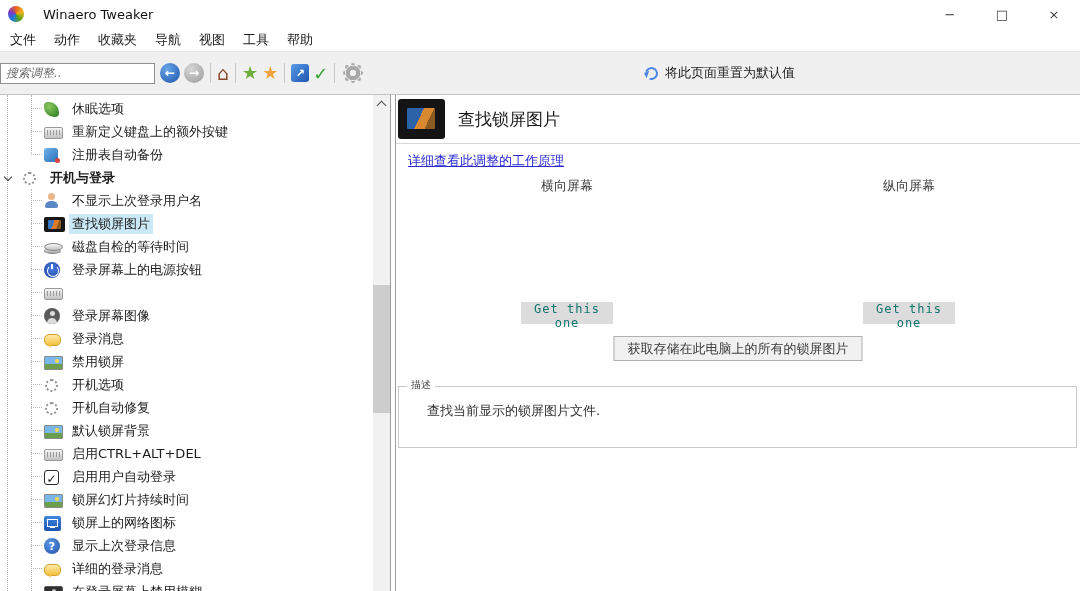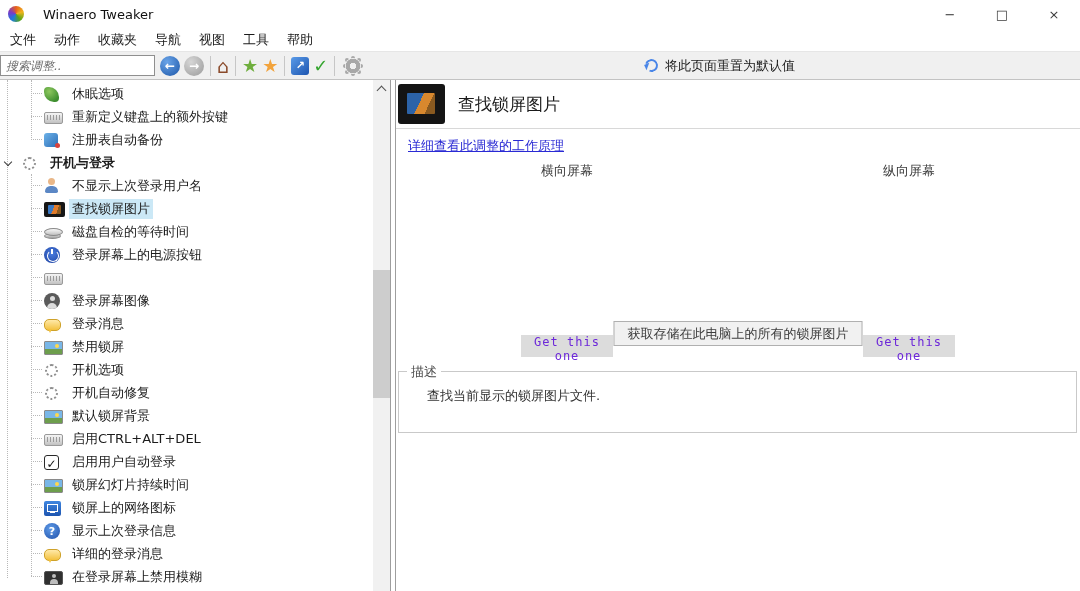--- a/index.html
+++ b/index.html
@@ -13,21 +13,21 @@
               background:conic-gradient(#e8601c,#f0b41c,#58a618,#1c7ae0,#7a3ac8,#e8601c); }
   .wtitle { font-size:13px; color:#111; }
   .wctls { margin-left:auto; display:flex; height:100%; }
   .wctl { width:52px; display:flex; align-items:center; justify-content:center; font-size:13px; color:#3c3c3c; }
 
   
   .menubar { height:23px; display:flex; align-items:center; background:#fff; padding-left:1px; }
   .menu-item { padding:3px 9px; font-size:13px; color:#1a1a1a; }
 
   
-  .toolbar { height:29px; background:#f0f0f0; border-top:1px solid #e6e6e6; border-bottom:1px solid #c3c3c3;
+  .toolbar { height:44px; background:#f0f0f0; border-top:1px solid #e6e6e6; border-bottom:1px solid #c3c3c3;
              display:flex; align-items:center; position:relative; }
   .search { width:155px; height:21px; border:1px solid #8f8f8f; background:#fff; padding:0 5px;
             font-family:inherit; font-size:12px; font-style:italic; color:#333; }
   .search::placeholder { color:#6e6e6e; font-style:italic; }
   .tb { display:inline-flex; align-items:center; justify-content:center; margin:0 2px; }
   .circle { width:20px; height:20px; border-radius:50%; color:#fff; font-size:12px; font-weight:bold; }
   .back { background:radial-gradient(circle at 35% 30%,#6aa4e8,#1c56a8); margin-left:5px; }
   .forward { background:radial-gradient(circle at 35% 30%,#d6d6d6,#9a9a9a); }
   .sep { width:1px; height:20px; background:#c6c6c6; margin:0 4px; }
   .home { font-size:19px; color:#8a4a2a; line-height:20px; }
@@ -132,27 +132,27 @@
   .page-header { position:absolute; top:4px; left:0; right:0; height:45px; border-bottom:1px solid #d8d8d8; }
   .page-icon { position:absolute; left:2px; top:0; width:47px; height:40px; background:#141414; border-radius:3px; }
   .page-icon::after { content:""; position:absolute; left:9px; top:9px; width:28px; height:21px; border-radius:1px;
                       background:linear-gradient(115deg,#2c63a8 45%,#d8882e 45% 72%,#8a5a20 72%); }
   .page-title { position:absolute; left:62px; top:0; height:40px; line-height:40px; font-size:17px; color:#1a1a1a; }
   .detail-link { position:absolute; left:12px; top:57px; font-size:13px; color:#2a2ad4; text-decoration:underline; cursor:pointer; }
   .cols { position:absolute; left:0; right:0; display:flex; }
   .cols.heads { top:82px; }
   .cols.btns { top:207px; }
   .col { width:50%; text-align:center; font-size:13px; color:#3c3c3c; }
-  .get-btn { width:92px; height:22px; background:#dcdcdc; border:none; color:#6d28d9;
-             font-family:"DejaVu Sans Mono","Liberation Mono",monospace; font-size:12px; letter-spacing:1px;margin-top:48px; }
+  .get-btn { width:92px; height:22px; background:#dcdcdc; border:none; color:#0f766e;
+             font-family:"DejaVu Sans Mono","Liberation Mono",monospace; font-size:12px; letter-spacing:1px; }
   .wide-btn { position:absolute; top:241px; left:50%; transform:translateX(-50%); height:25px; padding:0 13px;
               background:#f1f1f1; border:1px solid #b0b0b0; color:#3d3d3d; font-size:13px; font-family:inherit;
               white-space:nowrap; }
   .descbox { position:absolute; top:291px; left:2px; right:3px; height:62px; border:1px solid #c9c9c9; }
-  .legend { position:absolute; top:-9px; left:8px; background:#fff; padding:0 4px; font-size:13px; color:#4a4a4a; }
+  .legend { position:absolute; top:-9px; left:8px; background:#fff; padding:0 4px; font-size:10px; color:#4a4a4a; }
   .desctext { padding:15px 0 0 28px; font-size:13px; color:#333; }
 </style>
 </head>
 <body>
 
 <div class="window">
 
   <div class="titlebar">
     <span class="app-icon"></span>
     <span class="wtitle">Winaero Tweaker</span>

